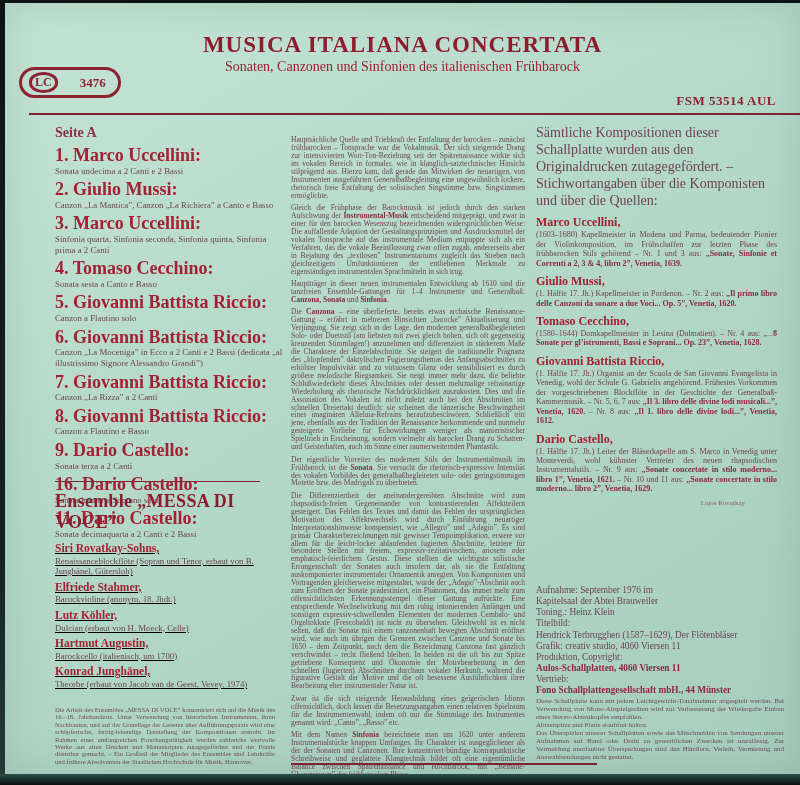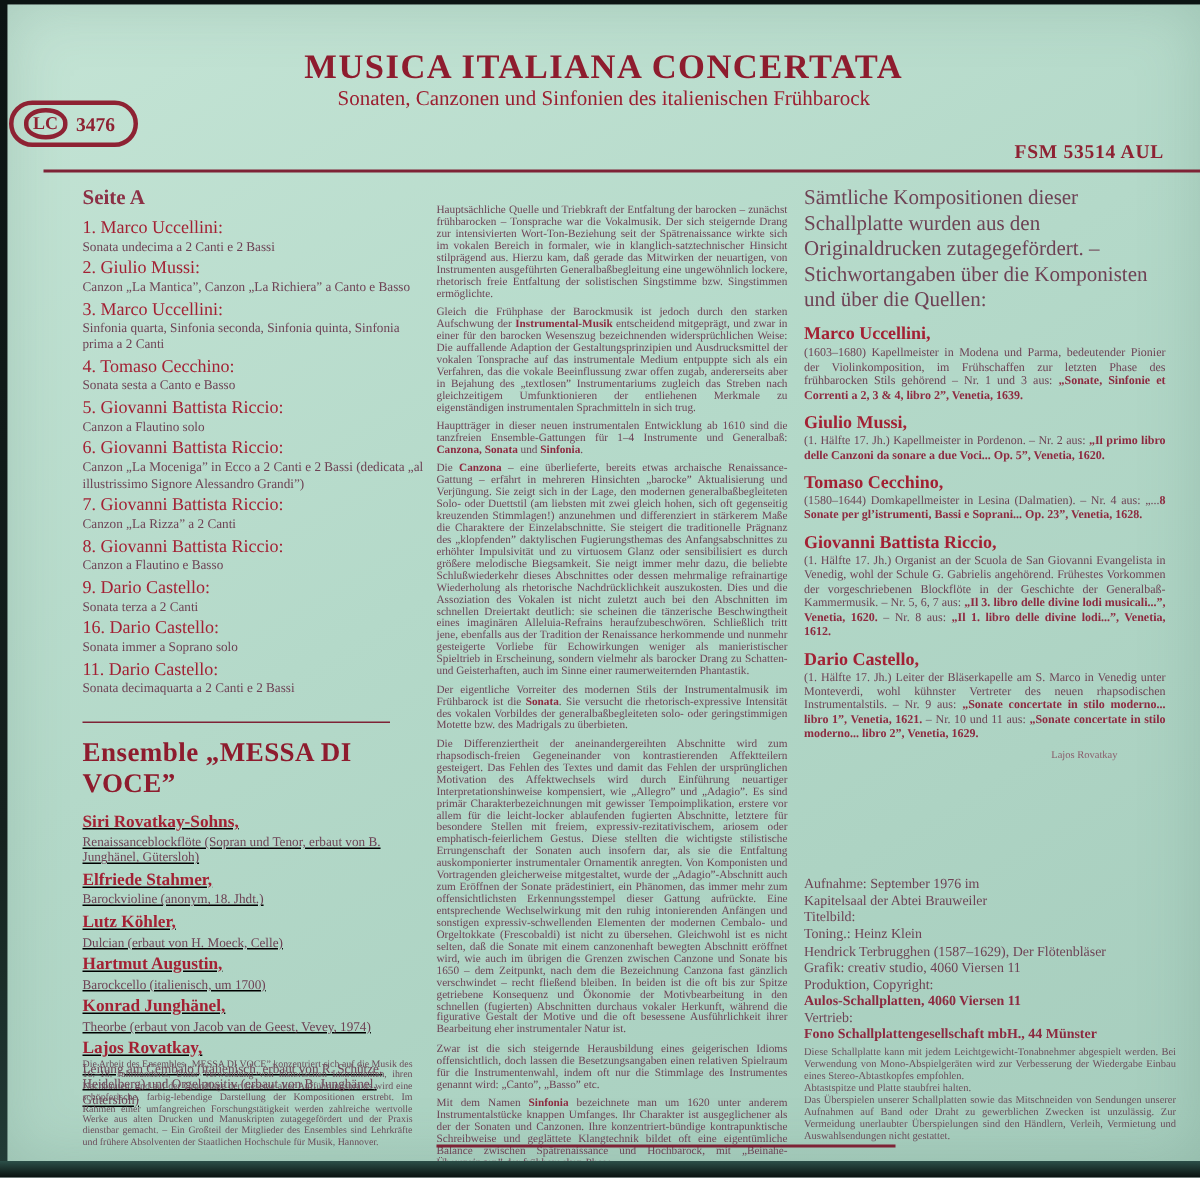--- a/index.html
+++ b/index.html
@@ -15,37 +15,37 @@
     box-shadow:inset 0 0 40px rgba(90,130,115,.25);
   }
   .bottom-edge { position:absolute; left:0; right:0; bottom:0; height:11px;
     background:linear-gradient(#2c4f49,#0a110f); }
 
   
   .h-title { position:absolute; top:29px; left:0; width:100%; text-align:center;
     font-size:23px; font-weight:bold; letter-spacing:1px; color:#8e1c2e; }
   .h-sub { position:absolute; top:56px; left:0; width:100%; text-align:center;
     font-size:14px; font-weight:normal; color:#9c1f31; }
-  .lc-badge { position:absolute; left:1px; top:64px; display:inline-flex; align-items:center;
-    gap:6px; border:3px solid #8e2233; border-radius:18px; padding:2px 12px 2px 7px;
+  .lc-badge { position:absolute; left:14px; top:64px; display:inline-flex; align-items:center;
+    gap:22px; border:3px solid #8e2233; border-radius:18px; padding:2px 12px 2px 7px;
     color:#8e2233; font-weight:bold; font-size:13px; }
   .lc-box { border:3px solid #8e2233; border-radius:50% / 46%; padding:0 3px; font-size:12px; line-height:1.25; }
   .catalog { position:absolute; right:24px; top:90px; font-size:13px; font-weight:bold;
     color:#8e2233; letter-spacing:.5px; }
   .rule-full { position:absolute; left:24px; right:0; top:110px;
     border-top:2px solid #7e2336; }
   .rule { border-top:2px solid #7e2336; }
 
   
   .block { position:absolute; }
   .tracklist { left:50px; top:122px; width:228px; }
   .side-label { font-size:14px; font-weight:bold; color:#8c3146; margin-bottom:4px; }
   .side-b { margin-top:7px; }
   .track { margin-bottom:3px; }
-  .track-head { font-size:12px; font-weight:normal; color:#a32134; line-height:1.15; }
+  .track-head { font-size:18px; font-weight:bold; color:#a32134; line-height:1.15; }
   .track-work { font-size:8.8px; color:#6e4255; line-height:1.2; }
 
   .ensemble { left:50px; top:478px; width:228px; }
   .rule-left { width:205px; margin-bottom:9px; border-top-width:1.5px; }
   .ensemble-title { font-size:18px; font-weight:bold; color:#8e1c2e; letter-spacing:.3px; margin-bottom:9px; }
   .member { margin-bottom:4px;text-decoration:underline; }
   .member-name { font-size:11.5px; font-weight:bold; color:#a32134; line-height:1.2; }
   .member-desc { font-size:8.8px; color:#6e4255; line-height:1.18; }
 
   .fineprint { font-size:6.6px; color:#6b4c5a; line-height:1.12; text-align:justify; }
@@ -170,24 +170,20 @@
         <div class="member">
           <div class="member-name">Hartmut Augustin,</div>
           <div class="member-desc">Barockcello (italienisch, um 1700)</div>
         </div>
 
         <div class="member">
           <div class="member-name">Konrad Junghänel,</div>
           <div class="member-desc">Theorbe (erbaut von Jacob van de Geest, Vevey, 1974)</div>
         </div>
 
-        <div class="member">
-          <div class="member-name">Lajos Rovatkay,</div>
-          <div class="member-desc">Leitung am Cembalo (italienisch, erbaut von R. Schütze, Heidelberg) und Orgelpositiv (erbaut von B. Junghänel, Gütersloh)</div>
-        </div>
       </div>
   </section>
   <p class="block fineprint fineprint-left">Die Arbeit des Ensembles „MESSA DI VOCE” konzentriert sich auf die Musik des 16.–18. Jahrhunderts. Unter Verwendung von historischen Instrumenten, ihren Nachbauten, und auf der Grundlage der Gesetze alter Aufführungspraxis wird eine schöpferische, farbig-lebendige Darstellung der Kompositionen erstrebt. Im Rahmen einer umfangreichen Forschungstätigkeit werden zahlreiche wertvolle Werke aus alten Drucken und Manuskripten zutagegefördert und der Praxis dienstbar gemacht. – Ein Großteil der Mitglieder des Ensembles sind Lehrkräfte und frühere Absolventen der Staatlichen Hochschule für Musik, Hannover.</p>
 
   <section class="block liner">
     <div>
 
         <p class="note-par"><span>Hauptsächliche Quelle und Triebkraft der Entfaltung der barocken – zunächst frühbarocken – Tonsprache war die Vokalmusik. Der sich steigernde Drang zur intensivierten Wort-Ton-Beziehung seit der Spätrenaissance wirkte sich im vokalen Bereich in formaler, wie in klanglich-satztechnischer Hinsicht stilprägend aus. Hierzu kam, daß gerade das Mitwirken der neuartigen, von Instrumenten ausgeführten Generalbaßbegleitung eine ungewöhnlich lockere, rhetorisch freie Entfaltung der solistischen Singstimme bzw. Singstimmen ermöglichte.</span></p>
 
         <p class="note-par"><span>Gleich die Frühphase der Barockmusik ist jedoch durch den starken Aufschwung der </span><b>Instrumental-Musik</b><span> entscheidend mitgeprägt, und zwar in einer für den barocken Wesenszug bezeichnenden widersprüchlichen Weise: Die auffallende Adaption der Gestaltungsprinzipien und Ausdrucksmittel der vokalen Tonsprache auf das instrumentale Medium entpuppte sich als ein Verfahren, das die vokale Beeinflussung zwar offen zugab, andererseits aber in Bejahung des „textlosen” Instrumentariums zugleich das Streben nach gleichzeitigem Umfunktionieren der entliehenen Merkmale zu eigenständigen instrumentalen Sprachmitteln in sich trug.</span></p>
@@ -239,23 +235,23 @@
     <div class="signature">Lajos Rovatkay</div>
   </section>
 
   <section class="block production">
     <div>
 
         <div class="prod-line"><span>Aufnahme: September 1976 im</span></div>
 
         <div class="prod-line"><span>Kapitelsaal der Abtei Brauweiler</span></div>
 
+        <div class="prod-line"><span>Toning.: Heinz Klein</span></div>
+
         <div class="prod-line"><span>Titelbild:</span></div>
-
-        <div class="prod-line"><span>Toning.: Heinz Klein</span></div>
 
         <div class="prod-line"><span>Hendrick Terbrugghen (1587–1629), Der Flötenbläser</span></div>
 
         <div class="prod-line"><span>Grafik: creativ studio, 4060 Viersen 11</span></div>
 
         <div class="prod-line"><span>Produktion, Copyright:</span></div>
 
         <div class="prod-line"><b>Aulos-Schallplatten, 4060 Viersen 11</b></div>
 
         <div class="prod-line"><span>Vertrieb:</span></div>

